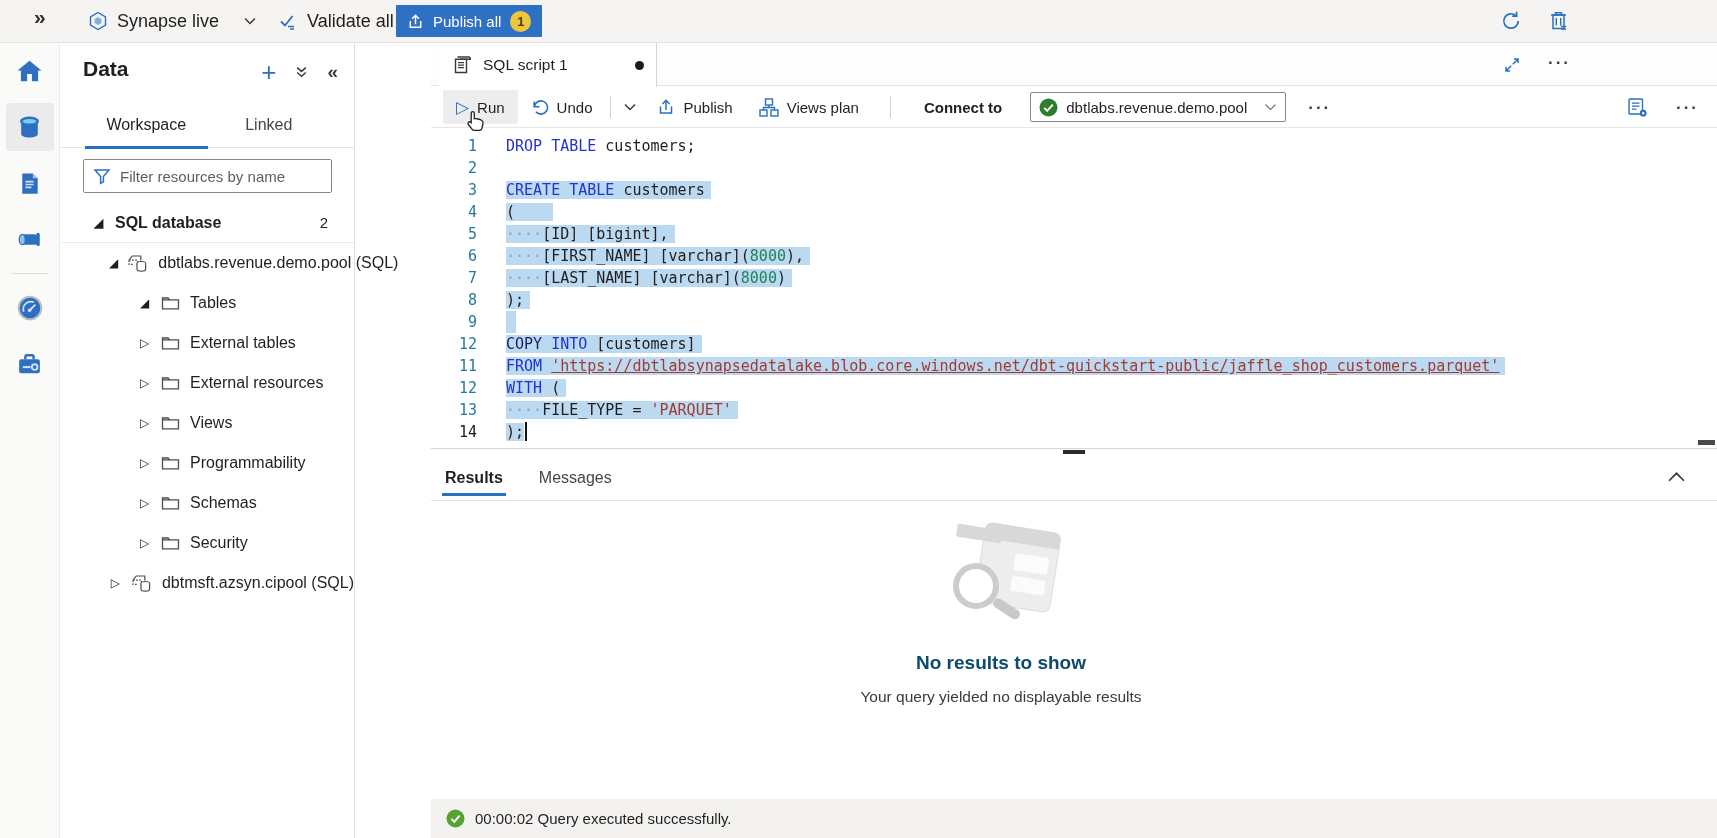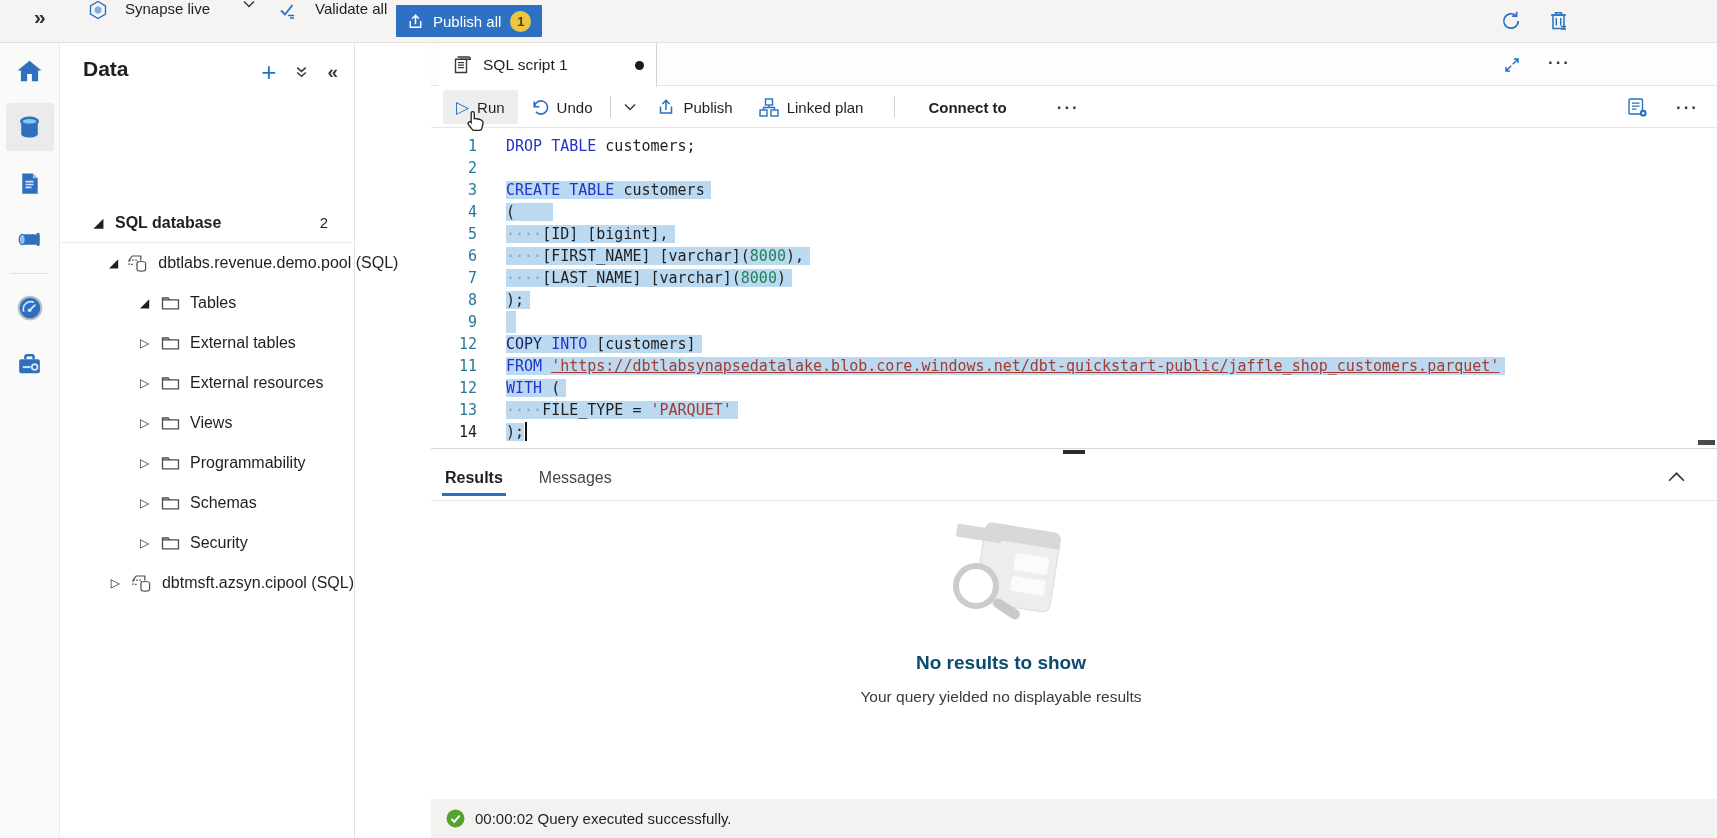--- a/index.html
+++ b/index.html
@@ -2,21 +2,21 @@
 <html><head>
 <meta charset="utf-8">
 <style>
 *{box-sizing:border-box;margin:0;padding:0}
 html,body{width:1717px;height:838px}
 body{position:relative;overflow:hidden;background:#fff;font-family:"Liberation Sans",sans-serif;color:#201f1e}
 svg{display:block}
 
 .topbar{position:absolute;left:0;top:0;width:100%;height:43px;background:#f5f4f2;border-bottom:1px solid #e3e1de;z-index:6}
 .expander{position:absolute;left:34px;top:5px;font-size:21px;font-weight:700;color:#323130;cursor:pointer}
-.tb-group{position:absolute;top:0;height:42px;display:flex;gap:17px;font-size:15px}
+.tb-group{position:absolute;top:0;height:42px;display:flex;align-items:center;gap:9px;font-size:18px}
 .synapse{left:88px}
 .validate{left:278px}
 .publishall{position:absolute;left:396px;top:5px;height:32px;background:#2e71c4;border-radius:1px;color:#fff;display:flex;align-items:center;gap:9px;padding:0 11px;font-size:15px;cursor:pointer}
 .badge{width:21px;height:21px;border-radius:50%;background:#eec63e;color:#4a3c08;font-size:13px;display:flex;align-items:center;justify-content:center;font-weight:700}
 .top-icons{position:absolute;right:148px;top:0;height:42px;display:flex;gap:26px;align-items:center}
 .dots{font-size:17px;font-weight:700;letter-spacing:2px;color:#3b3a39;line-height:1}
 
 .rail{position:absolute;left:0;top:43px;bottom:0;width:60px;background:#fafaf8;border-right:1px solid #eceae8;padding-top:4px}
 .rail-item{width:48px;height:48px;margin:0 auto 8px;display:flex;align-items:center;justify-content:center;border-radius:3px;cursor:pointer}
 .rail-item.active{background:#ebebeb}
@@ -217,20 +217,36 @@
   <div class="d-head">Data</div>
   <div class="d-head-icons">
     <span class="plus">+</span>
     <span>
       <svg width="15" height="15" viewBox="0 0 14 14">
           <path d="M3 2.5 7 6l4-3.5M3 7 7 10.5 11 7" stroke="#3b3a39" stroke-width="1.4" fill="none"></path>
         </svg>
     </span>
     <span class="chevleft">«</span>
   </div>
+  <div class="d-tabs">
+    <div class="d-tab active">
+        <span>Workspace</span>
+      </div>
+    <div class="d-tab">
+        <span>Linked</span>
+      </div>
+  </div>
+  <div class="d-filter">
+    <span>
+      <svg width="18" height="18" viewBox="0 0 18 18">
+          <path d="M2 3h14l-5.6 6.6v5.2l-2.8 1.4V9.6z" fill="none" stroke="#2a70c2" stroke-width="1.5"></path>
+        </svg>
+    </span>
+    <input placeholder="Filter resources by name" style="">
+  </div>
   <div class="tree">
       <div class="tree-row lvl0 section">
         <span class="twisty">◢</span>
         <span>SQL database</span>
         <span class="tcount">2</span>
       </div>
       <div class="tree-row lvl1">
         <span class="twisty">◢</span>
         <span class="ticon">
           <svg width="21" height="19" viewBox="0 0 21 19">
@@ -379,24 +395,38 @@
     </div>
     <div class="tb-btn">
       <span>
         <svg width="20" height="19" viewBox="0 0 20 19">
             <rect x="6.5" y="1" width="7" height="6" fill="none" stroke="#2a70c2" stroke-width="1.4"></rect>
             <rect x="1" y="12" width="7" height="6" fill="none" stroke="#2a70c2" stroke-width="1.4"></rect>
             <rect x="12" y="12" width="7" height="6" fill="none" stroke="#2a70c2" stroke-width="1.4"></rect>
             <path d="M10 7v2.5M4.5 12V9.5h11V12" stroke="#2a70c2" stroke-width="1.4" fill="none"></path>
           </svg>
       </span>
-      <span>Linked plan</span>
+      <span>Views plan</span>
     </div>
     <div class="tb-sep" style="margin-left:18px"></div>
     <span class="connect-label">Connect to</span>
+    <div class="pool-select">
+      <span>
+        <svg width="19" height="19" viewBox="0 0 19 19">
+            <circle cx="9.5" cy="9.5" r="9" fill="#2d7d2d"></circle>
+            <path d="M5.2 9.9l3 3L13.8 6.6" stroke="#fff" stroke-width="1.9" fill="none"></path>
+          </svg>
+      </span>
+      <span class="lbl">dbtlabs.revenue.demo.pool</span>
+      <span>
+        <svg width="13" height="8" viewBox="0 0 12 8">
+            <path d="M1 1.5 6 6.5 11 1.5" stroke="#8a8886" stroke-width="1.5" fill="none"></path>
+          </svg>
+      </span>
+    </div>
     <span class="dots tb-dots">···</span>
     <div class="tb-right">
       <span>
         <svg width="21" height="21" viewBox="0 0 21 21">
             <rect x="2" y="2" width="13.5" height="15" rx="1" stroke="#2a70c2" stroke-width="1.4" fill="none"></rect>
             <path d="M5 6.2h7.5M5 9.2h7.5M5 12.2h4.5" stroke="#2a70c2" stroke-width="1.3"></path>
             <circle cx="16.2" cy="16.2" r="3.4" fill="#2a70c2"></circle>
             <circle cx="16.2" cy="16.2" r="1.2" fill="#fff"></circle>
           </svg>
       </span>

